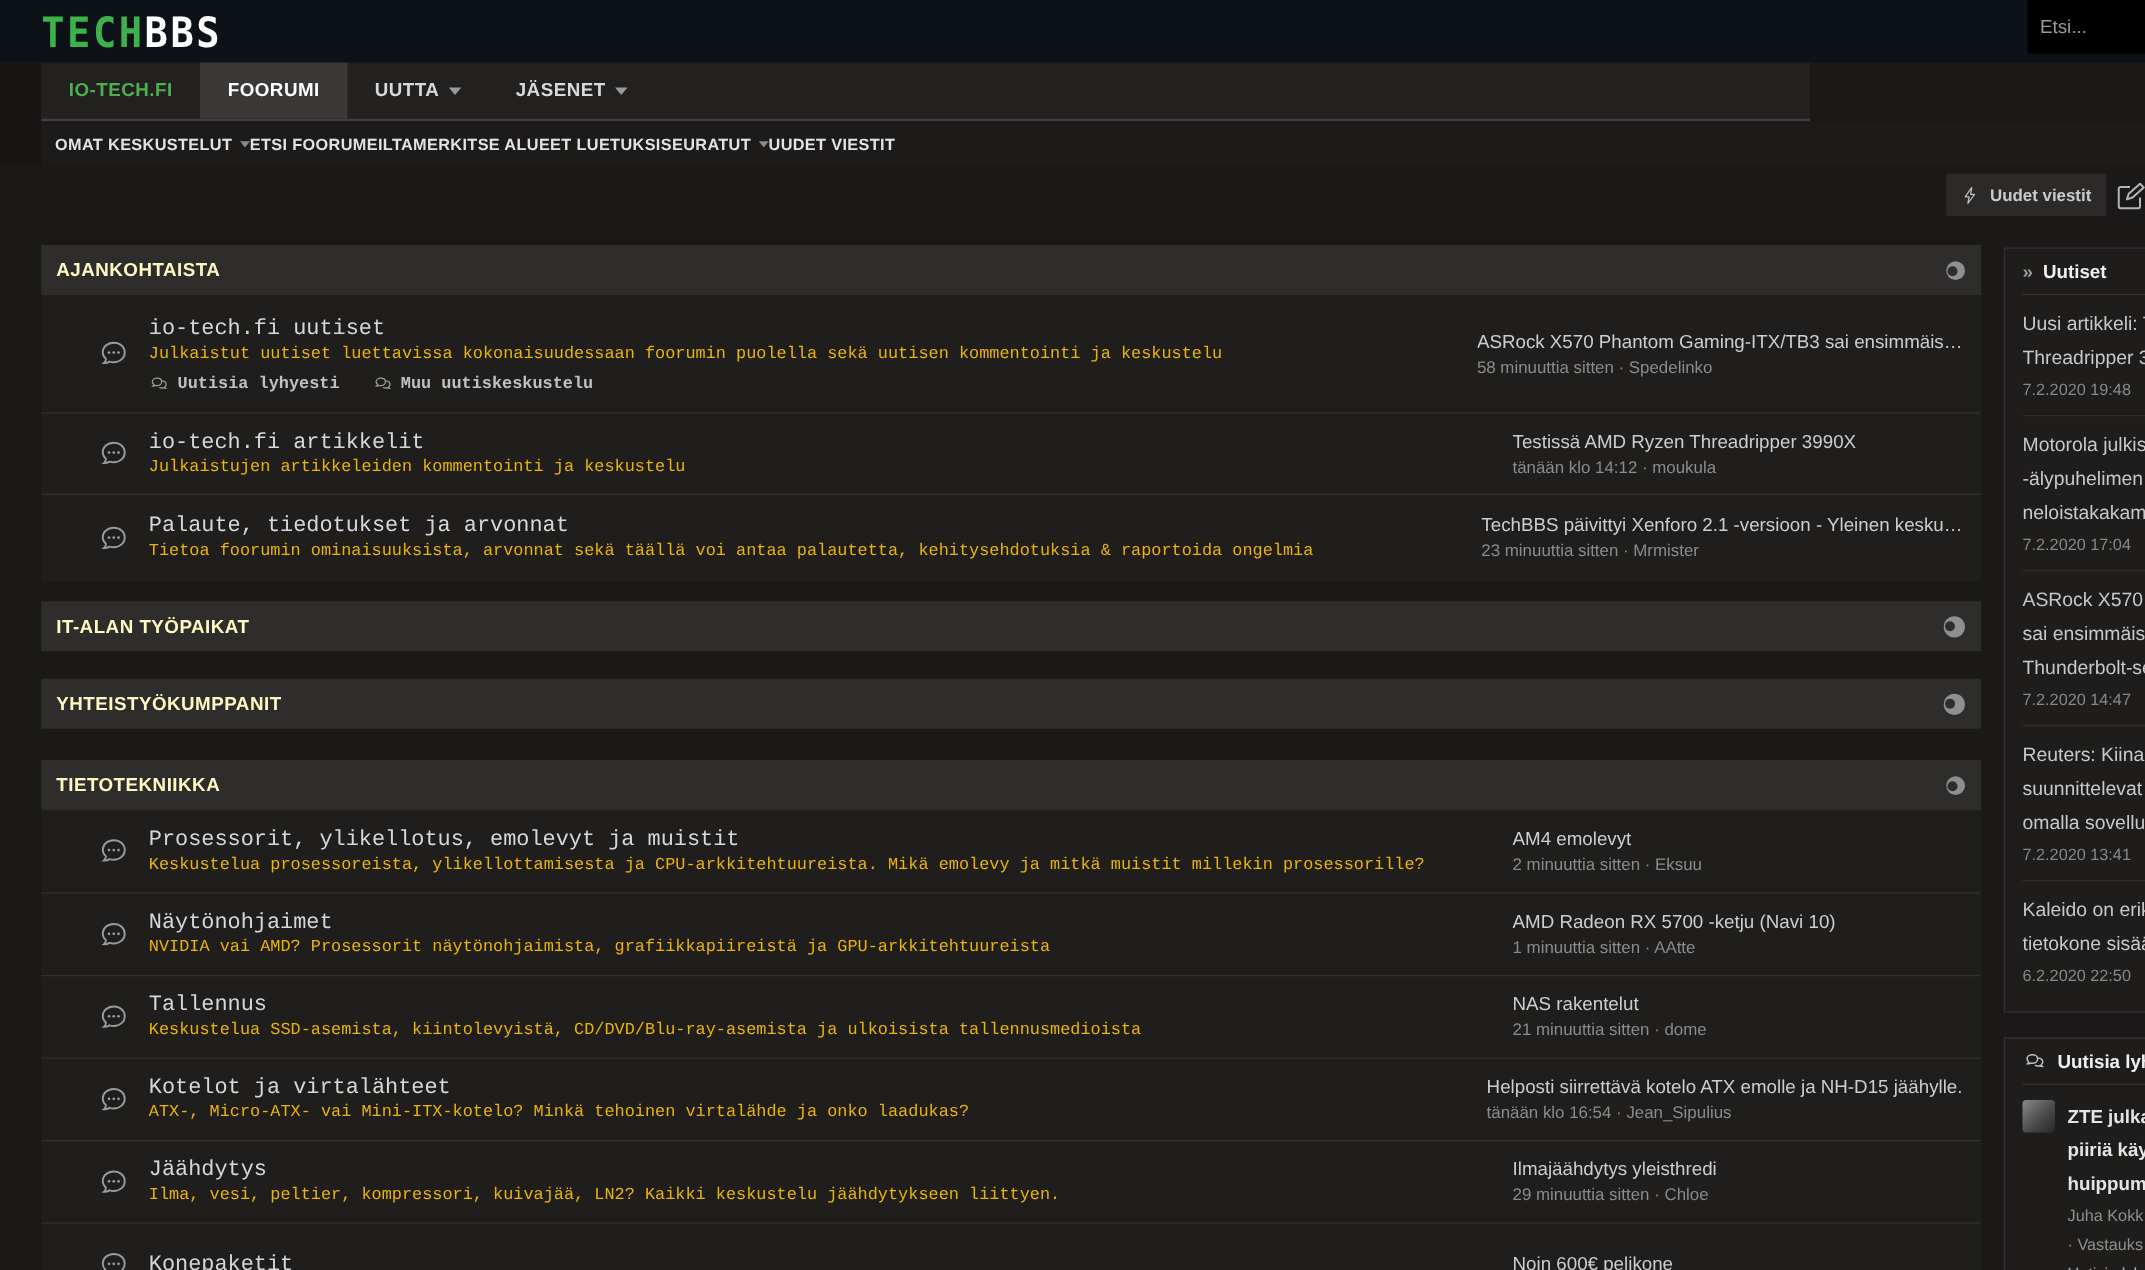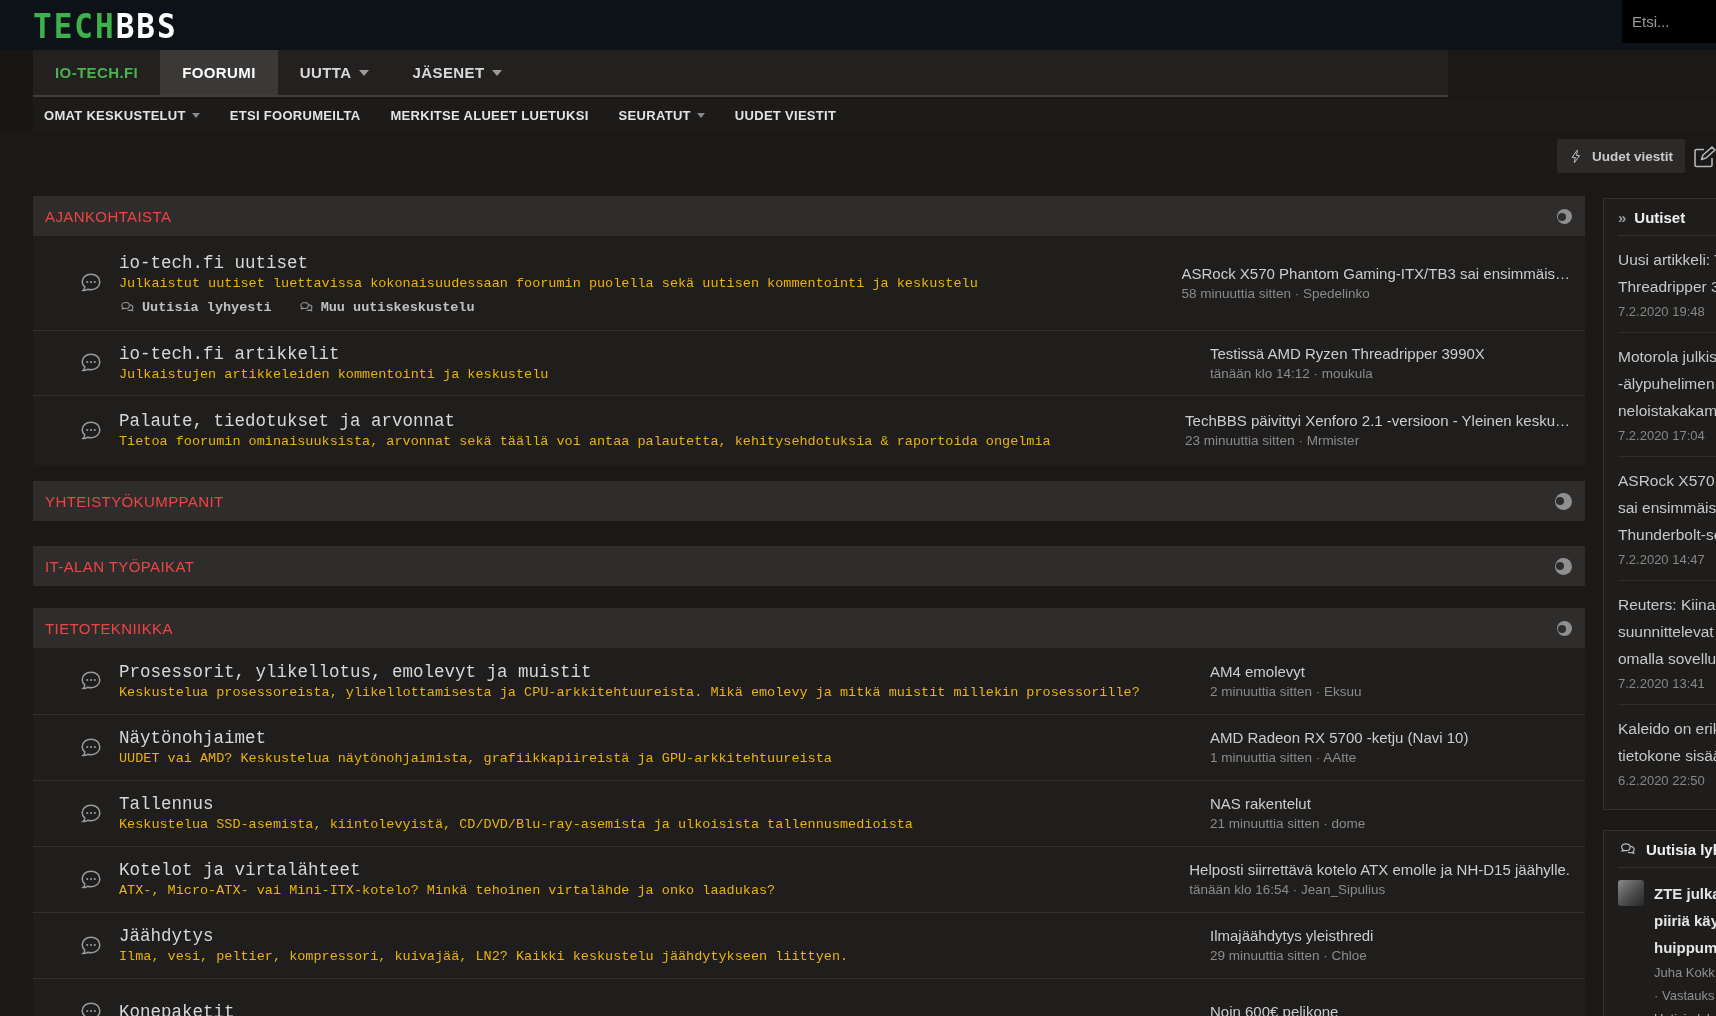--- a/index.html
+++ b/index.html
@@ -21,40 +21,40 @@
             border-bottom:2px solid #3f3e3d; display:flex; align-items:stretch; padding-left:33px; }
   .tab { display:flex; align-items:center; gap:7px; padding:0 22px; font-size:15px; font-weight:bold;
          letter-spacing:.4px; color:#d9d9d9; }
   .tab.green { color:#4caf50; }
   .tab.active { background:#3a3937; color:#ffffff; }
   .caret { width:0; height:0; border-left:5px solid transparent; border-right:5px solid transparent;
            border-top:6px solid #9a9a9a; display:inline-block; }
 
   
   .subnav { position:absolute; left:0; top:99px; width:1716px; height:33px; background:#1d1b1a;
-            display:flex; align-items:center; gap:30px; padding-left:44px; }
+            display:flex; align-items:center; padding-left:44px; }
   .subnav .item { display:flex; align-items:center; gap:6px; font-size:13px; font-weight:bold;
                   letter-spacing:.3px; color:#e3e3e3; white-space:nowrap; }
   .subnav .caret { border-top-color:#8a8a8a; border-left-width:4px; border-right-width:4px; border-top-width:5px; }
 
   
   .gutter { position:absolute; left:0; top:50px; width:33px; height:82px; background:#171615; }
 
   
   .btn-new { position:absolute; left:1557px; top:139px; height:34px; background:#2b2a29; border-radius:2px;
              display:flex; align-items:center; gap:8px; padding:0 12px; color:#c9c9c9; font-size:13.5px;
              font-weight:bold; }
   .btn-edit { position:absolute; left:1692px; top:145px; width:26px; height:26px; color:#b5b5b5; }
 
   
   .main { position:absolute; left:33px; top:196px; width:1552px; }
   .section { margin-bottom:16px; }
   .sec-head { height:40px; background:#2e2d2c; display:flex; align-items:center; padding:0 13px 0 12px;
               position:relative; }
-  .sec-title { font-size:15px; font-weight:normal; letter-spacing:.4px; color:#ef4444; }
+  .sec-title { font-size:15px; font-weight:bold; letter-spacing:.4px; color:#fef9c3; }
   .toggle { position:absolute; right:13px; top:13px; width:15px; height:15px; border-radius:50%; background:#8f8f8f; }
   .toggle::after { content:""; position:absolute; left:1px; top:4px; width:8px; height:8px; border-radius:50%;
                    background:#2e2d2c; }
   .sec-head.small-toggle .toggle { width:17px; height:17px; top:12px; }
   .rows { background:#1f1e1d; }
   .frow { display:flex; align-items:center; padding:0 15px 0 46px; border-top:1px solid #323130; }
   .frow:first-child { border-top:none; }
   .frow .bubble { flex:0 0 24px; margin-right:16px; color:#9a9a9a; align-self:center; }
   .fmain { flex:1 1 auto; min-width:0; padding:11px 20px 11px 0;font-family:Liberation Mono, monospace; }
   .ftitle { font-size:17.5px; color:#d5d7d8; line-height:22px; white-space:nowrap; overflow:hidden; }
@@ -215,34 +215,34 @@
           <div class="fdesc">Tietoa foorumin ominaisuuksista, arvonnat sekä täällä voi antaa palautetta, kehitysehdotuksia &amp; raportoida ongelmia</div>
         </div>
         <div class="flatest">
           <div class="ltitle">TechBBS päivittyi Xenforo 2.1 -versioon - Yleinen kesku…</div>
           <div class="lmeta">23 minuuttia sitten · Mrmister</div>
         </div>
       </div>
     </div>
   </div>
 
+  <div class="section" style="margin-bottom:22px;">
+    <div class="sec-head small-toggle">
+      <span class="sec-title">IT-ALAN TYÖPAIKAT</span>
+      <span class="toggle"></span>
+    </div>
+  </div>
+
   <div class="section" style="margin-bottom:25px;">
     <div class="sec-head small-toggle">
       <span class="sec-title">YHTEISTYÖKUMPPANIT</span>
       <span class="toggle"></span>
     </div>
   </div>
 
-  <div class="section" style="margin-bottom:22px;">
-    <div class="sec-head small-toggle">
-      <span class="sec-title">IT-ALAN TYÖPAIKAT</span>
-      <span class="toggle"></span>
-    </div>
-  </div>
-
   <div class="section">
     <div class="sec-head">
       <span class="sec-title">TIETOTEKNIIKKA</span>
       <span class="toggle"></span>
     </div>
     <div class="rows">
       <div class="frow h66">
         <svg class="bubble" width="24" height="24" viewBox="0 0 24 24">
             <path d="M12 3.2c-5 0-8.8 3.3-8.8 7.6 0 2.1 1 4 2.6 5.3-.1 1.2-.6 2.5-1.8 3.4 1.7.2 3.4-.4 4.6-1.2 1 .3 2.2.5 3.4.5 5 0 8.8-3.4 8.8-7.9S17 3.2 12 3.2z" fill="none" stroke="currentColor" stroke-width="1.5"></path>
             <circle cx="8.2" cy="11" r="1.1" fill="currentColor"></circle>
@@ -260,21 +260,21 @@
       </div>
       <div class="frow h66">
         <svg class="bubble" width="24" height="24" viewBox="0 0 24 24">
             <path d="M12 3.2c-5 0-8.8 3.3-8.8 7.6 0 2.1 1 4 2.6 5.3-.1 1.2-.6 2.5-1.8 3.4 1.7.2 3.4-.4 4.6-1.2 1 .3 2.2.5 3.4.5 5 0 8.8-3.4 8.8-7.9S17 3.2 12 3.2z" fill="none" stroke="currentColor" stroke-width="1.5"></path>
             <circle cx="8.2" cy="11" r="1.1" fill="currentColor"></circle>
             <circle cx="12" cy="11" r="1.1" fill="currentColor"></circle>
             <circle cx="15.8" cy="11" r="1.1" fill="currentColor"></circle>
           </svg>
         <div class="fmain">
           <div class="ftitle">Näytönohjaimet</div>
-          <div class="fdesc">UUDET vai AMD? Keskustelua näytönohjaimista, grafiikkapiireistä ja GPU-arkkitehtuureista</div>
+          <div class="fdesc">NVIDIA vai AMD? Prosessorit näytönohjaimista, grafiikkapiireistä ja GPU-arkkitehtuureista</div>
         </div>
         <div class="flatest">
           <div class="ltitle">AMD Radeon RX 5700 -ketju (Navi 10)</div>
           <div class="lmeta">1 minuuttia sitten · AAtte</div>
         </div>
       </div>
       <div class="frow h66">
         <svg class="bubble" width="24" height="24" viewBox="0 0 24 24">
             <path d="M12 3.2c-5 0-8.8 3.3-8.8 7.6 0 2.1 1 4 2.6 5.3-.1 1.2-.6 2.5-1.8 3.4 1.7.2 3.4-.4 4.6-1.2 1 .3 2.2.5 3.4.5 5 0 8.8-3.4 8.8-7.9S17 3.2 12 3.2z" fill="none" stroke="currentColor" stroke-width="1.5"></path>
             <circle cx="8.2" cy="11" r="1.1" fill="currentColor"></circle>

